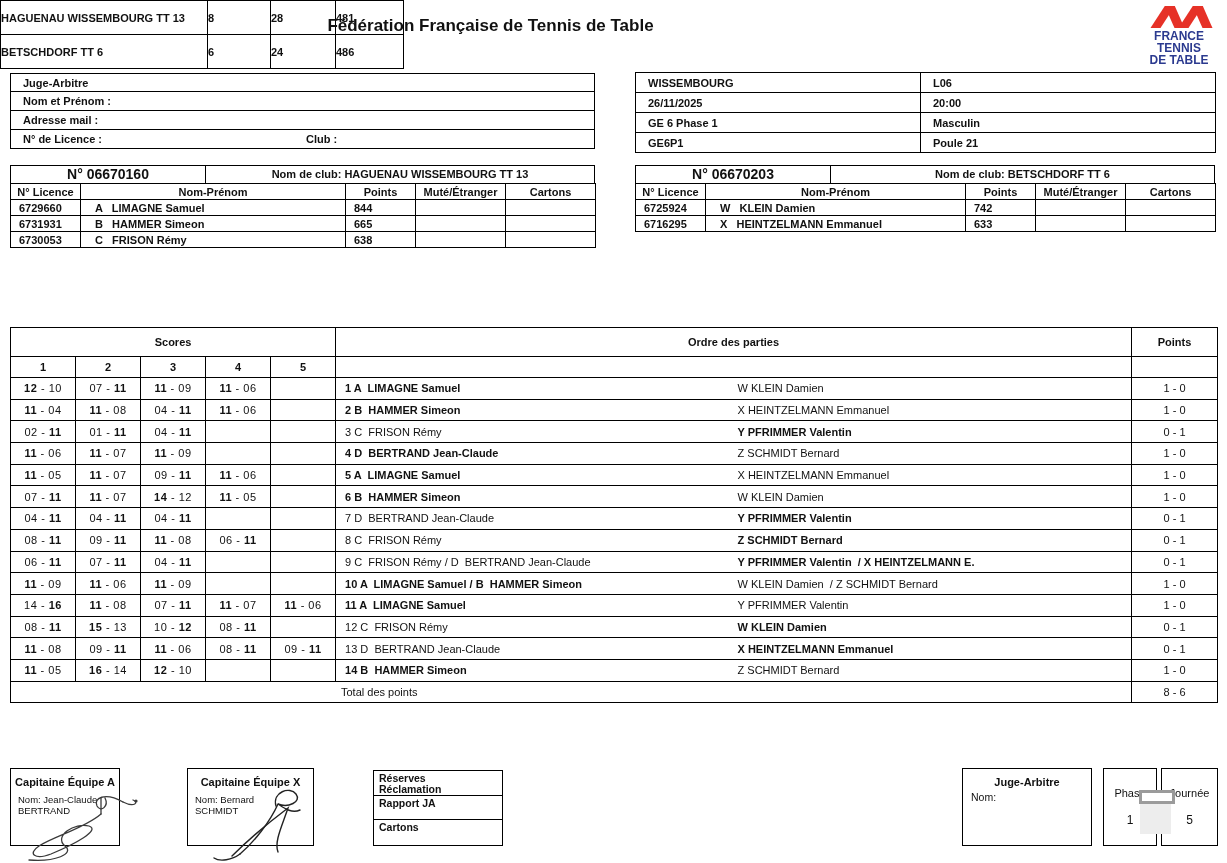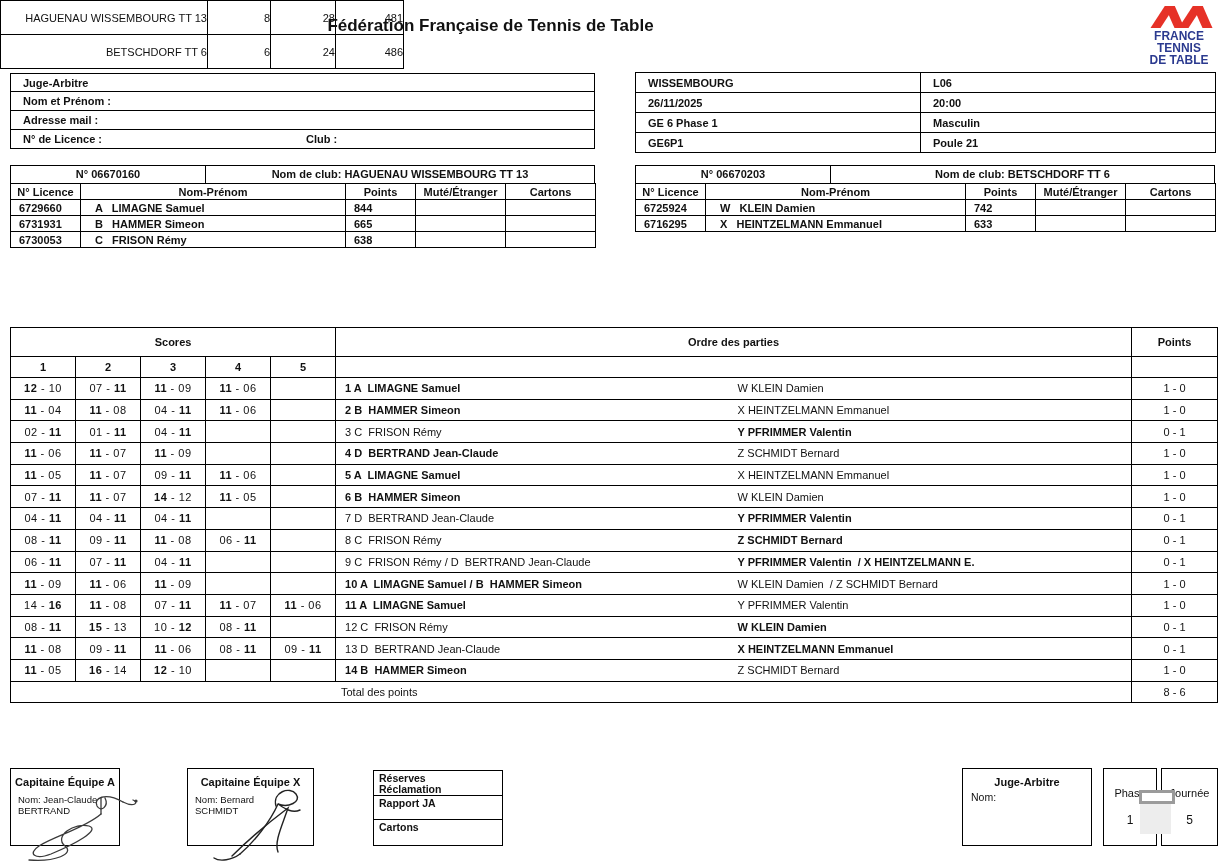--- a/index.html
+++ b/index.html
@@ -21,21 +21,21 @@
   #ref-form .row:first-child{border-top:1px solid #000;}
   #ref-form .club{position:absolute;left:295px;top:0;}
   
   table{border-collapse:collapse;table-layout:fixed;}
   td{border:1px solid #000;font-size:11px;padding:0;overflow:hidden;box-sizing:border-box;}
   #match-info{left:635px;top:72px;}
   #match-info td{height:20px;padding-left:12px;font-weight:bold;}
   
   .club-tbl-wrap{top:165px;}
   .club-h1{display:flex;border:1px solid #000;border-bottom:none;height:18px;box-sizing:border-box;background:#fff;}
-  .club-h1 .c1{width:195px;border-right:1px solid #000;text-align:center;font-size:11px;font-weight:bold;line-height:16px;box-sizing:border-box;}
+  .club-h1 .c1{width:195px;border-right:1px solid #000;text-align:center;font-size:14px;font-weight:bold;line-height:16px;box-sizing:border-box;}
   .club-h1 .c2{flex:1;text-align:center;font-size:11px;font-weight:bold;line-height:16px;}
   .club-tbl td{height:16px;}
   .club-tbl .hd{font-weight:bold;text-align:center;}
   .club-tbl .lic{padding-left:8px;}
   .club-tbl .nm{padding-left:14px;}
   .club-tbl .pts{padding-left:8px;}
   
   #match-tbl{left:10px;top:327px;}
   #match-tbl td{font-size:11px;}
   #match-tbl .hcell{font-weight:bold;text-align:center;}
@@ -44,21 +44,21 @@
   .ordre .home{position:absolute;left:9px;top:50%;transform:translateY(-50%);}
   .ordre .away{position:absolute;left:50.5%;top:50%;transform:translateY(-50%);}
   .ptscol{text-align:center;}
   #total-label-cell{padding-left:330px;font-weight:normal;}
   
   .cap-title{text-align:center;font-size:11px;font-weight:bold;padding-top:7px;}
   .cap-name{font-size:9.5px;line-height:11px;padding:6px 0 0 7px;}
   .rsv-cell{border-bottom:1px solid #000;font-size:10.5px;font-weight:bold;line-height:11px;padding:2px 0 0 5px;box-sizing:border-box;}
   .rsv-cell:last-child{border-bottom:none;}
   #summary{left:545px;top:768px;}
-  #summary td{height:34px;text-align:right;font-weight:normal;}
+  #summary td{height:34px;text-align:left;font-weight:bold;}
   .pj-label{text-align:center;font-size:11px;padding-top:18px;}
   .pj-value{text-align:center;font-size:12px;padding-top:14px;}
   #ja-title{text-align:center;font-size:11px;font-weight:bold;padding-top:7px;}
   #ja-nom{font-size:10.5px;padding:3px 0 0 8px;}
   #artifact-border{left:1139px;top:790px;width:30px;height:8px;border:3px solid #9b9b9b;background:#fff;}
   #artifact-fill{left:1140px;top:804px;width:31px;height:30px;background:#ededed;}
   svg{display:block;}
 </style>
 </head>
 <body>

